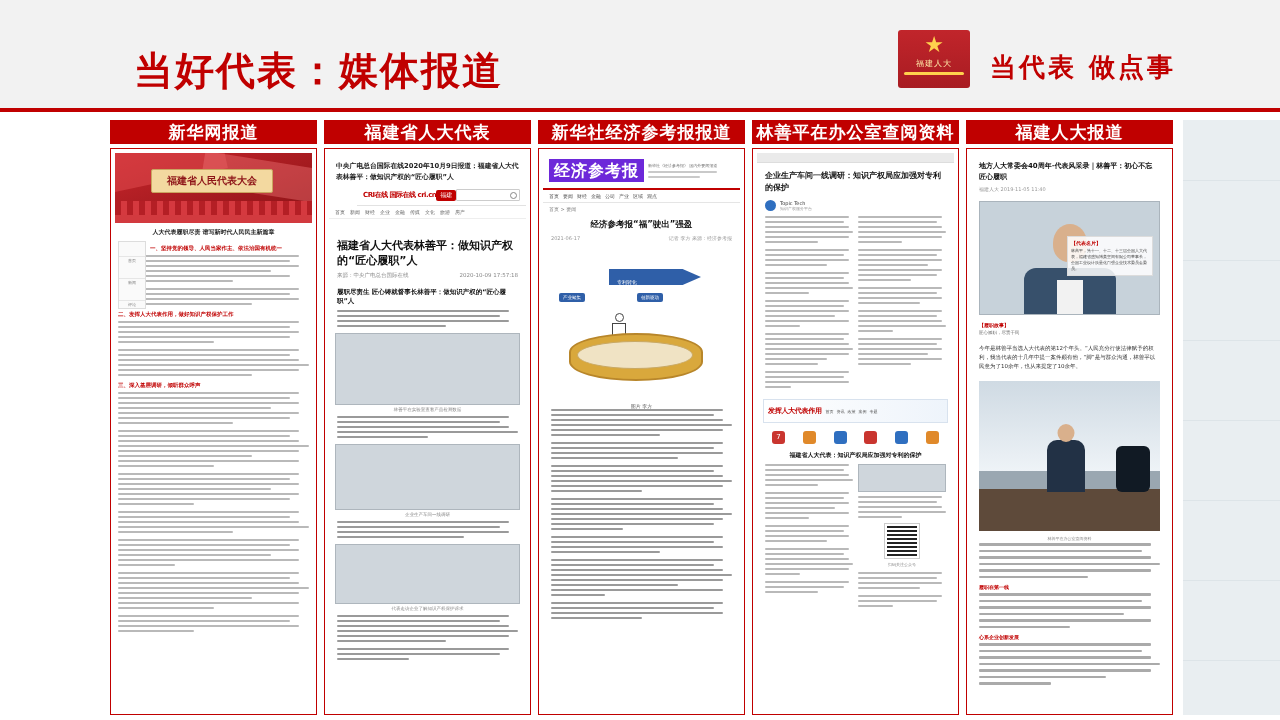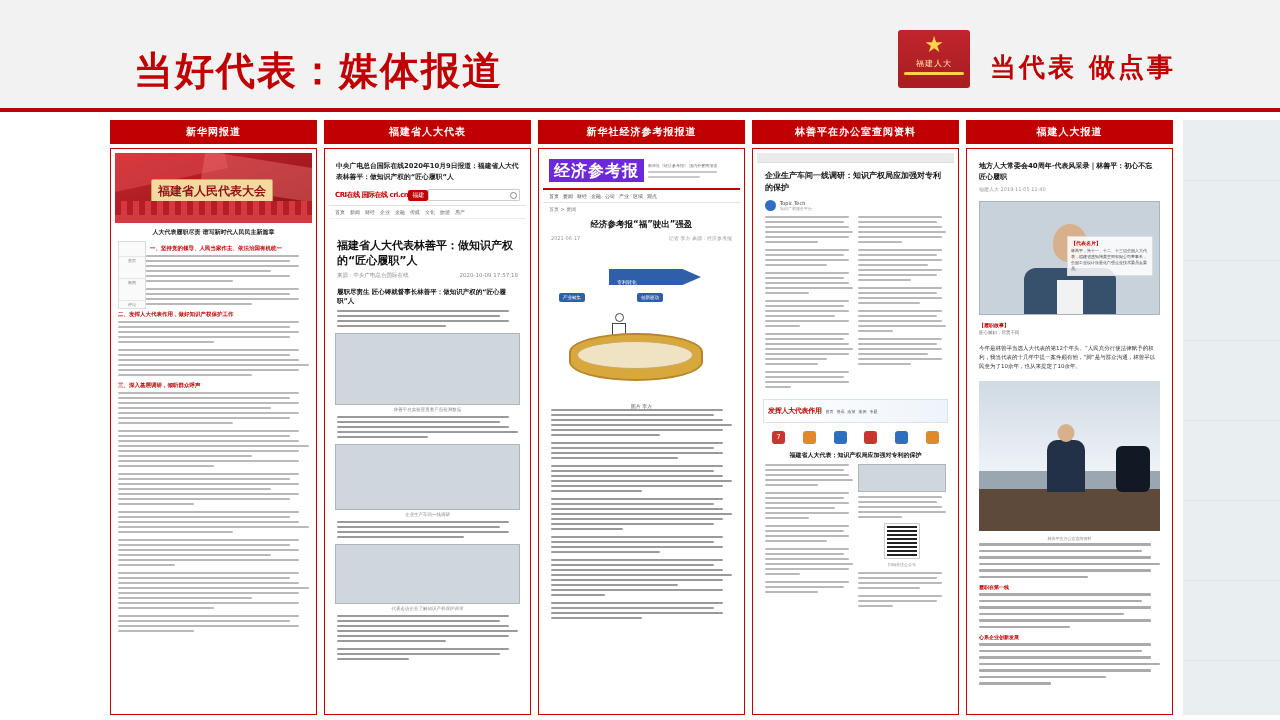--- a/index.html
+++ b/index.html
@@ -36,21 +36,21 @@
     position:absolute;left:990px;top:50px;
     font-size:26px;color:#c00000;font-weight:bold;letter-spacing:3px;white-space:nowrap;
   }
 
   
   .cols{position:absolute;left:110px;top:120px;width:1065px;height:595px;display:flex;gap:7px;}
   .col{width:207px;display:flex;flex-direction:column;}
   .col-head{
     height:24px;background:#c00000;color:#fff;
     display:flex;align-items:center;justify-content:center;
-    font-size:10px;font-weight:bold;letter-spacing:1px;white-space:nowrap;
+    font-size:17px;font-weight:bold;letter-spacing:1px;white-space:nowrap;
   }
   .col-body{
     flex:1;margin-top:4px;border:1.4px solid #c00000;background:#fff;
     overflow:hidden;position:relative;
   }
   .shot{position:absolute;left:4px;top:4px;right:4px;bottom:4px;background:#fff;overflow:hidden;}
 
   
   .tl{height:2px;background:#b9b9b9;margin:0 0 3px 0;border-radius:1px;}
   .tl.d{background:#9a9a9a;}
@@ -67,40 +67,40 @@
   }
   .xh-banner .ribbon{
     position:absolute;left:-10px;top:-12px;width:120px;height:40px;
     background:#e04b4f;transform:rotate(-12deg);opacity:.55;
   }
   .xh-banner .ribbon2{
     position:absolute;right:-20px;top:8px;width:130px;height:34px;
     background:#ea6f72;transform:rotate(9deg);opacity:.45;
   }
   .xh-banner .plaque{
-    position:absolute;left:36px;top:26px;width:120px;height:22px;
+    position:absolute;left:36px;top:16px;width:120px;height:22px;
     background:#f3d9a0;border:1px solid #caa560;border-radius:2px;
-    color:#8d1317;font-size:12px;font-weight:bold;display:flex;align-items:center;justify-content:center;
+    color:#8d1317;font-size:10px;font-weight:bold;display:flex;align-items:center;justify-content:center;
   }
   .xh-banner .curtain{
     position:absolute;left:0;bottom:0;width:100%;height:14px;
     background:repeating-linear-gradient(90deg,#b41f25 0 6px,#d5393f 6px 12px);
   }
   .xh-nav{height:8px;background:#d23a3f;}
   .xh-title{font-size:6px;font-weight:bold;text-align:center;margin:5px 2px 4px;color:#222;}
   .xh-left{width:26px;border:1px solid #ddd;background:#fafafa;float:left;margin-right:4px;}
   .xh-left .box{height:14px;border-bottom:1px solid #e6e6e6;}
   .xh-left .lbl{font-size:4px;color:#888;text-align:center;padding:1px 0;}
 
   
   .cnr-lede{
     font-size:6.8px;line-height:11px;color:#222;font-weight:bold;
     padding:8px 7px 6px;
   }
-  .cnr-bar{display:flex;align-items:center;padding:0 6px 4px;border-bottom:1px solid #e2e2e2;}
+  .cnr-bar{display:flex;align-items:center;padding:0 6px 4px;border-bottom:1px solid #e2e2e2;margin-left:28px;}
   .cnr-logo{font-size:7px;color:#c00000;font-weight:bold;letter-spacing:-.5px;}
   .cnr-tag{font-size:6px;color:#fff;background:#c00000;padding:1px 4px;border-radius:2px;}
   .cnr-search{flex:1;height:10px;border:1px solid #ccc;border-radius:1px;position:relative;background:#fff;}
   .cnr-search:after{content:"";position:absolute;right:2px;top:2px;width:5px;height:5px;border:1px solid #888;border-radius:50%;}
   .cnr-navrow{display:flex;gap:5px;padding:3px 6px;font-size:5px;color:#666;border-bottom:1px solid #eee;}
   .cnr-h1{font-size:11px;font-weight:bold;line-height:15px;color:#111;padding:7px 8px 4px;margin-top:12px;}
   .cnr-meta{font-size:5.5px;color:#888;padding:0 8px 5px;display:flex;justify-content:space-between;}
   .cnr-sub{font-size:6.5px;font-weight:bold;color:#111;padding:4px 8px;}
   .cnr-photo{height:70px;margin:4px 6px;}
   .cnr-photo2{height:64px;margin:4px 6px;}

